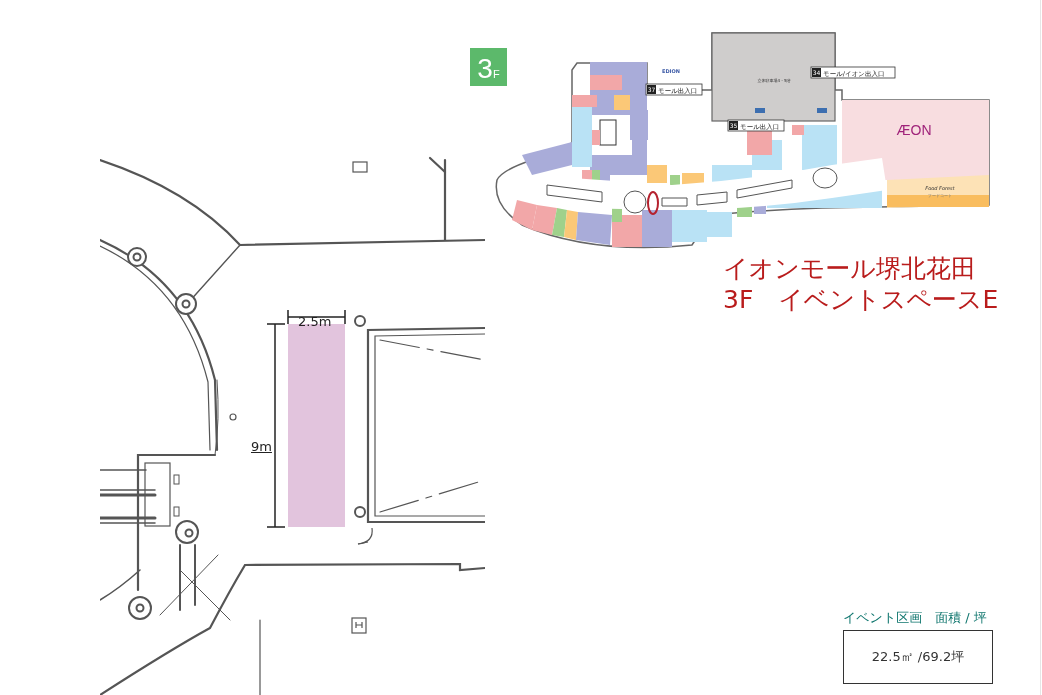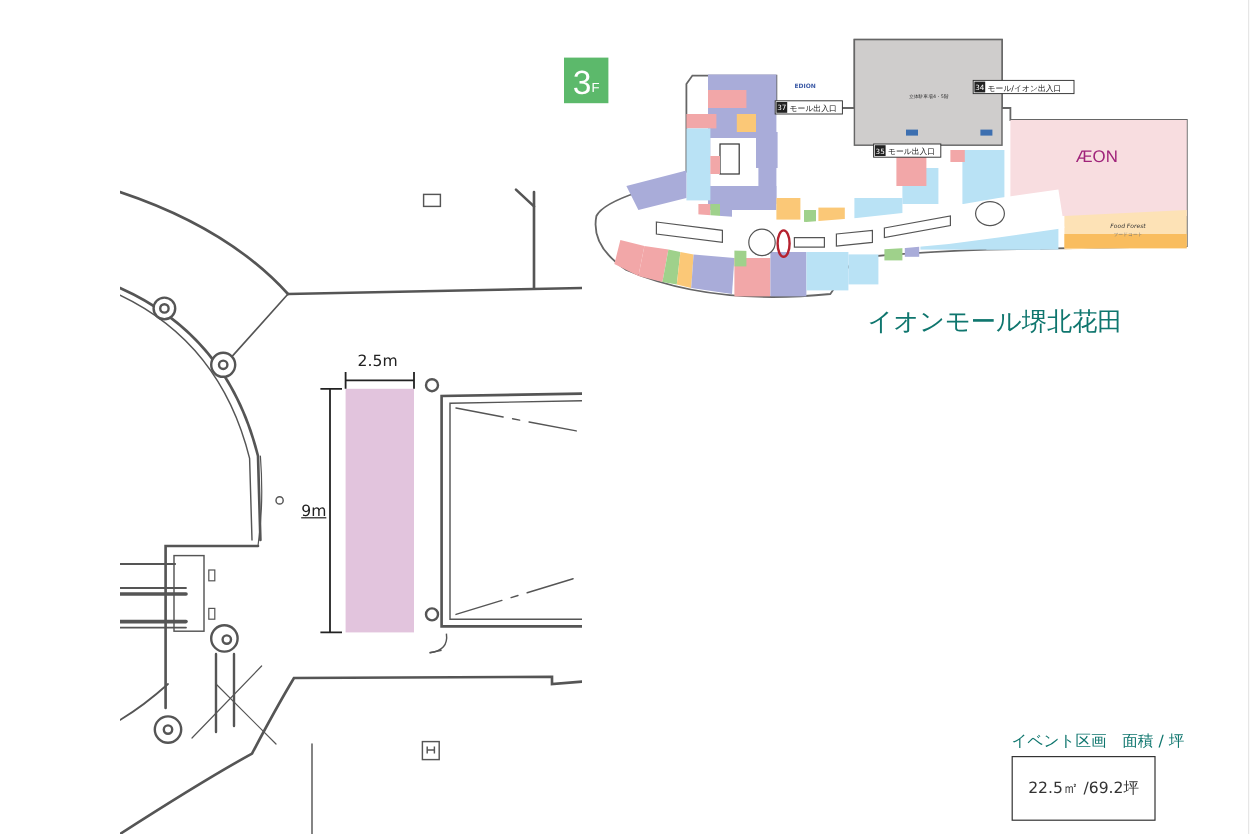--- a/index.html
+++ b/index.html
@@ -2,24 +2,24 @@
 <html><head>
 <meta charset="utf-8">
 <style>
   html, body { margin:0; padding:0; background:#ffffff; }
   body { width:1042px; height:695px; position:relative; overflow:hidden; font-family:"DejaVu Sans", sans-serif; color:#333; }
   #floorplan { position:absolute; left:100px; top:150px; width:385px; height:545px; }
   .floor-badge { position:absolute; left:470px; top:48px; width:37px; height:38px; background:#5cb96b; color:#fff; display:flex; align-items:flex-end; justify-content:center; }
   .floor-badge .big { font-size:28px; line-height:34px; font-family:"Liberation Sans", sans-serif; }
   .floor-badge .small { font-size:11px; line-height:24px; font-family:"Liberation Sans", sans-serif; }
   #minimap { position:absolute; left:492px; top:30px; width:500px; height:220px; }
-  .title { position:absolute; left:723px; top:253px; font-size:21px; line-height:31px; color:#0f766e; font-family:"DejaVu Sans", sans-serif; white-space:pre; }
+  .title { position:absolute; left:723px; top:253px; font-size:25px; line-height:31px; color:#b91c1c; font-family:"DejaVu Sans", sans-serif; white-space:pre; }
   .area-label { position:absolute; left:843px; top:609px; font-size:13px; color:#0f766e; white-space:pre; }
-  .area-box { position:absolute; left:843px; top:630px; width:120px; height:54px; border:1.5px solid #333; box-sizing:border-box; display:flex; align-items:center; justify-content:center; font-size:13px; color:#333; }
-  .dim-label { position:absolute; font-size:13px; color:#222; }
+  .area-box { position:absolute; left:843px; top:630px; width:150px; height:54px; border:1.5px solid #333; box-sizing:border-box; display:flex; align-items:center; justify-content:center; font-size:13px; color:#333; }
+  .dim-label { position:absolute; font-size:13px; color:#222;margin-top:20px; }
   .edge-line { position:absolute; left:1040px; top:0; width:1px; height:695px; background:#e6e6e6; }
 </style>
 </head>
 <body>
 
 <svg id="floorplan" viewBox="0 0 385 545" xmlns="http://www.w3.org/2000/svg">
   <g fill="none" stroke="#555" stroke-width="2.2" stroke-linecap="round">
 
     <path d="M 0 10 Q 90 40 140 95"></path>
 
@@ -183,20 +183,20 @@
     <rect x="236" y="90" width="56" height="11" fill="#fff" stroke="#333" stroke-width="0.8"></rect>
     <rect x="237" y="91" width="9" height="9" fill="#222"></rect>
     <text x="241.5" y="98" font-size="6" fill="#fff" text-anchor="middle">35</text>
     <text x="248" y="98.5" font-size="6.5" fill="#111">モール出入口</text>
   </g>
 
   <rect x="263" y="78" width="10" height="5" fill="#3d6fb0"></rect>
   <rect x="325" y="78" width="10" height="5" fill="#3d6fb0"></rect>
 </svg>
 
-<div class="title"><div>イオンモール堺北花田</div></div>
+<div class="title"><div>イオンモール堺北花田</div><div>3F　イベントスペースE</div></div>
 
 <div class="area-label">イベント区画　面積 / 坪</div>
 <div class="area-box">
   <span>22.5㎡ /69.2坪</span>
 </div>
 
 <div class="edge-line"></div>
 
 </body></html>

